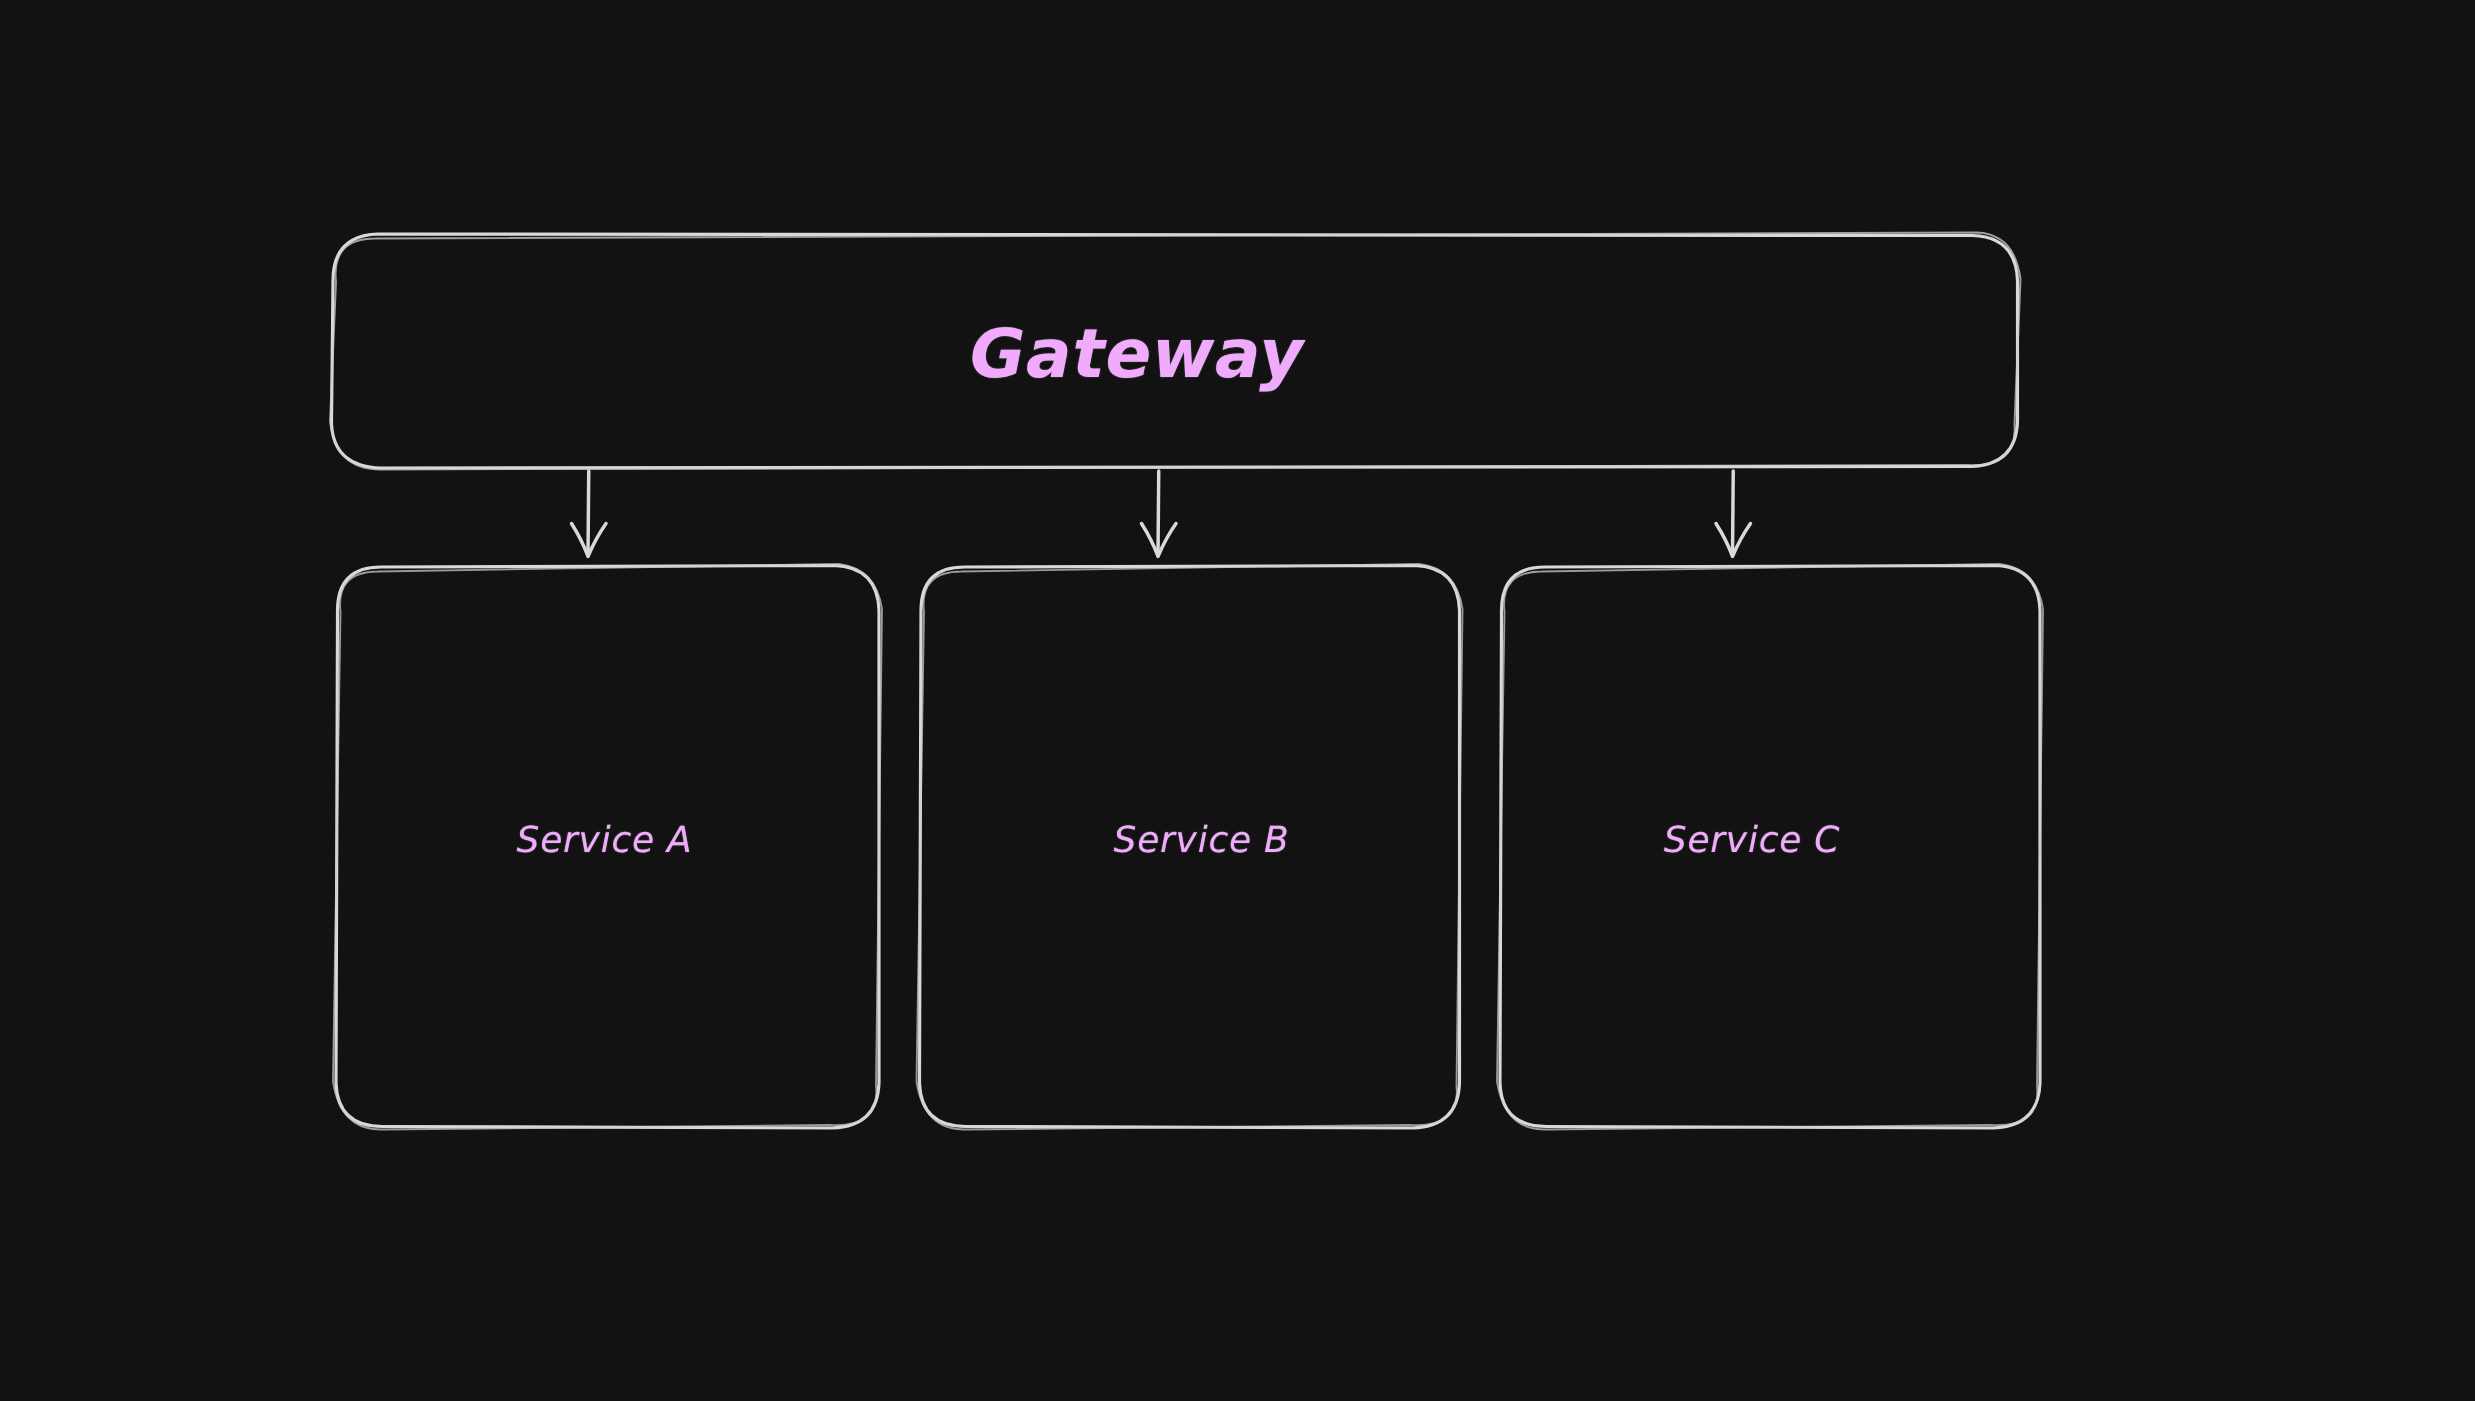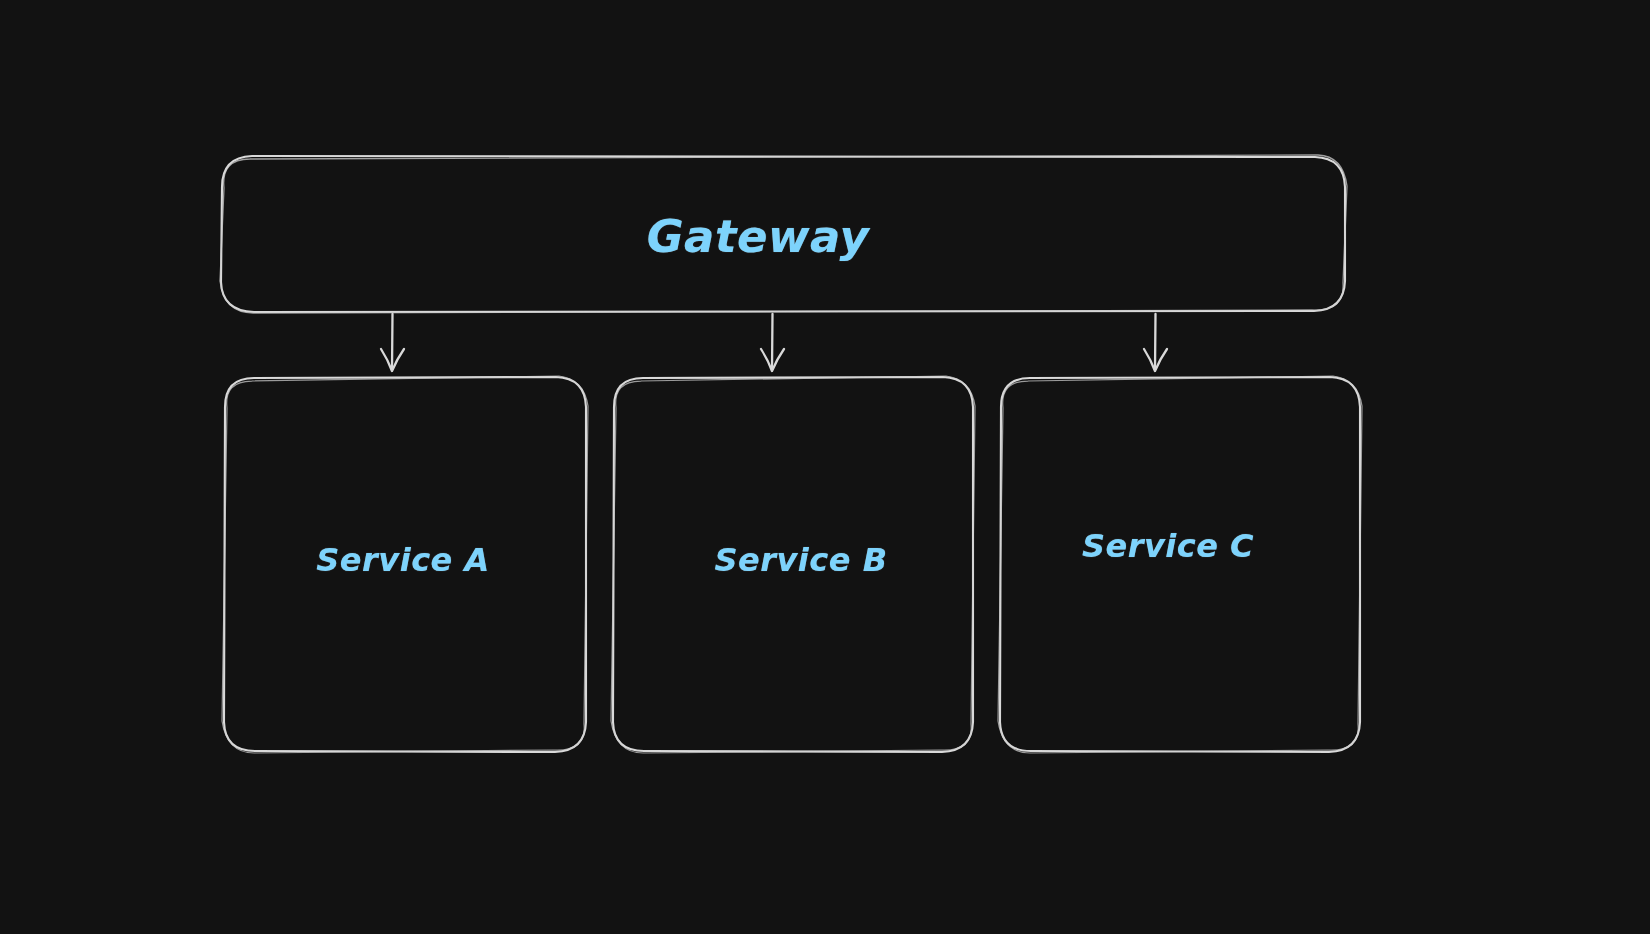--- a/index.html
+++ b/index.html
@@ -22,37 +22,37 @@
   }
   #sketch {
     position: absolute;
     top: 0;
     left: 0;
     width: 1650px;
     height: 934px;
   }
   .node-label {
     position: absolute;
-    color: #7dd3fc;
+    color: #f0abfc;
     font-family: "DejaVu Sans", sans-serif;
     font-style: italic;
     white-space: nowrap;
     letter-spacing: 0.5px;
     text-align: center;
     transform: translate(-50%, -50%);
     pointer-events: none;
     text-shadow: 0 0 1px rgba(227,227,227,0.45);
   }
   .label-gateway {
     font-size: 45px;
     font-weight: 600;
   }
   .label-service {
-    font-size: 32px;
-    font-weight: 700;
+    font-size: 24px;
+    font-weight: 400;
   }
   .hit {
     position: absolute;
     background: transparent;
   }
 </style>
 </head>
 <body>
 
 <div id="canvas" style="background: rgb(18, 18, 18);">
@@ -102,20 +102,20 @@
       <path fill="none" stroke="#d9d9d9" stroke-width="2.3" stroke-linecap="round" stroke-linejoin="round" d="M 1144 349 Q 1151 360 1155 371 Q 1160 359 1167 349"></path>
     </g>
   </svg>
 
   <div class="node-label label-gateway" style="left:758px; top:236px;">Gateway</div>
 
   <div class="node-label label-service" style="left:403px; top:560px;">Service A</div>
 
   <div class="node-label label-service" style="left:789px; top:560px;margin-left:12px;">Service B</div>
 
-  <div class="node-label label-service" style="left:1168px; top:546px;">Service C</div>
+  <div class="node-label label-service" style="left:1168px; top:560px;">Service C</div>
 
   <div class="hit" style="left:221px; top:155px; width:1124px; height:157px;"></div>
   <div class="hit" style="left:224px; top:377px; width:362px; height:375px;"></div>
   <div class="hit" style="left:613px; top:377px; width:360px; height:375px;"></div>
   <div class="hit" style="left:1000px; top:377px; width:360px; height:375px;"></div>
 
 </div>
 
 </body></html>

